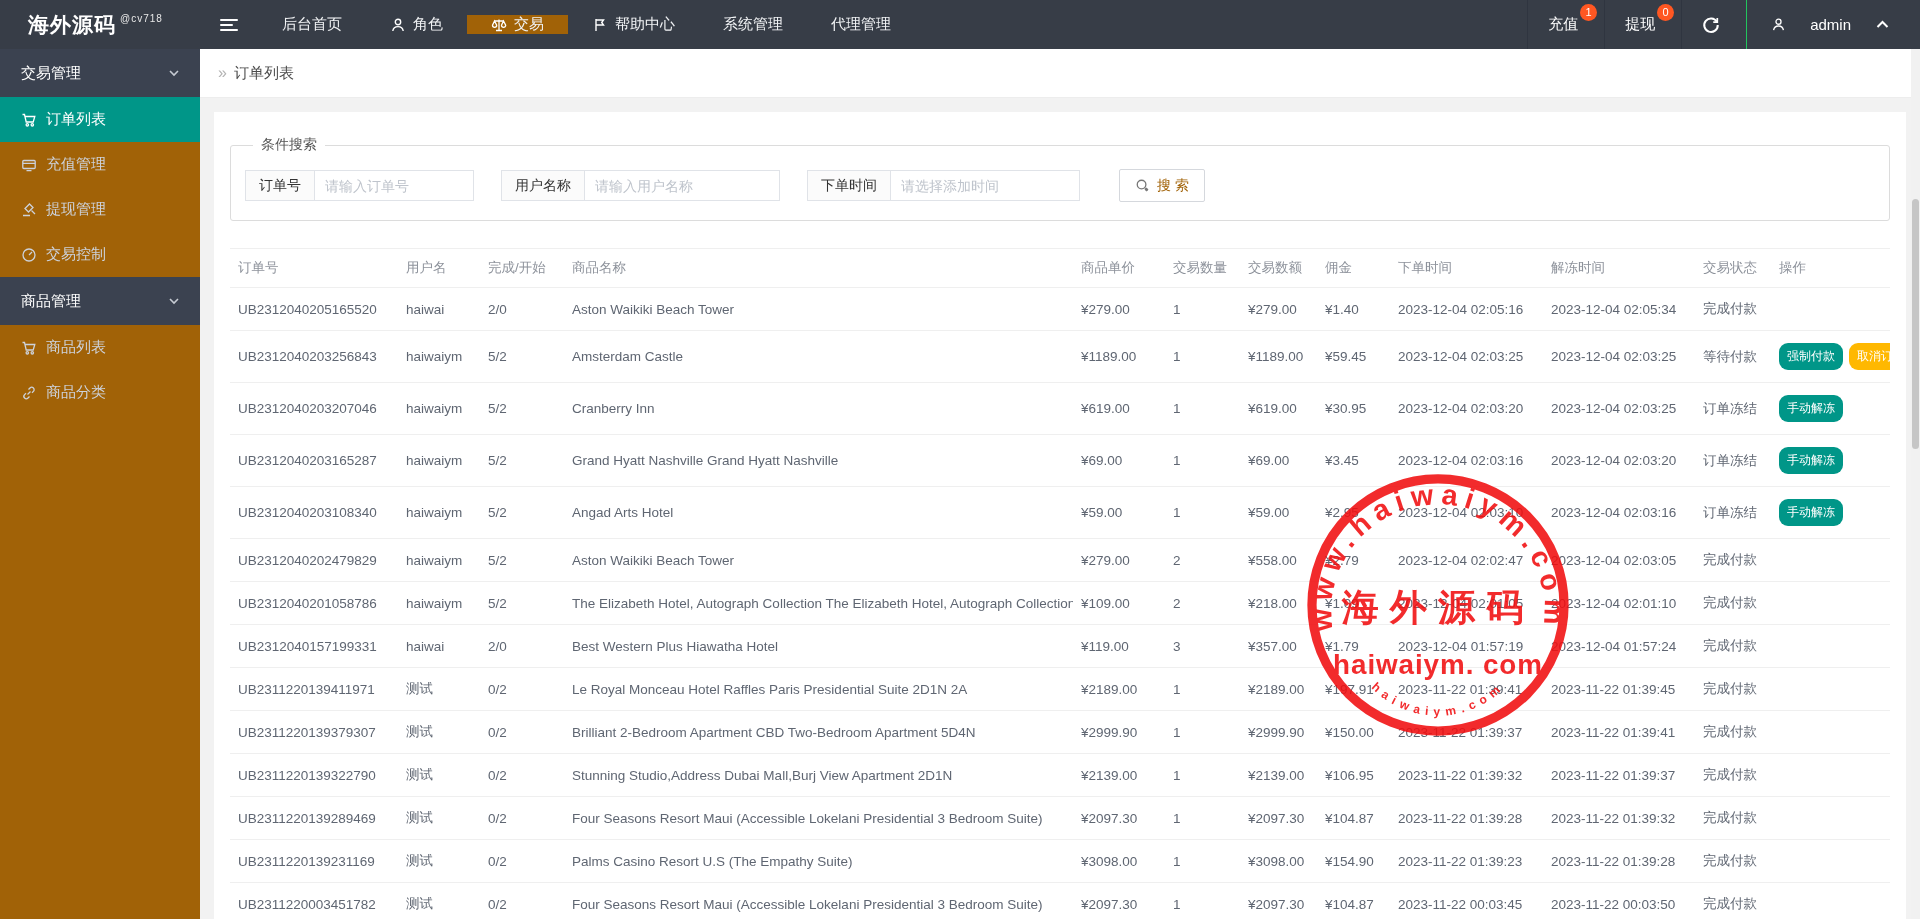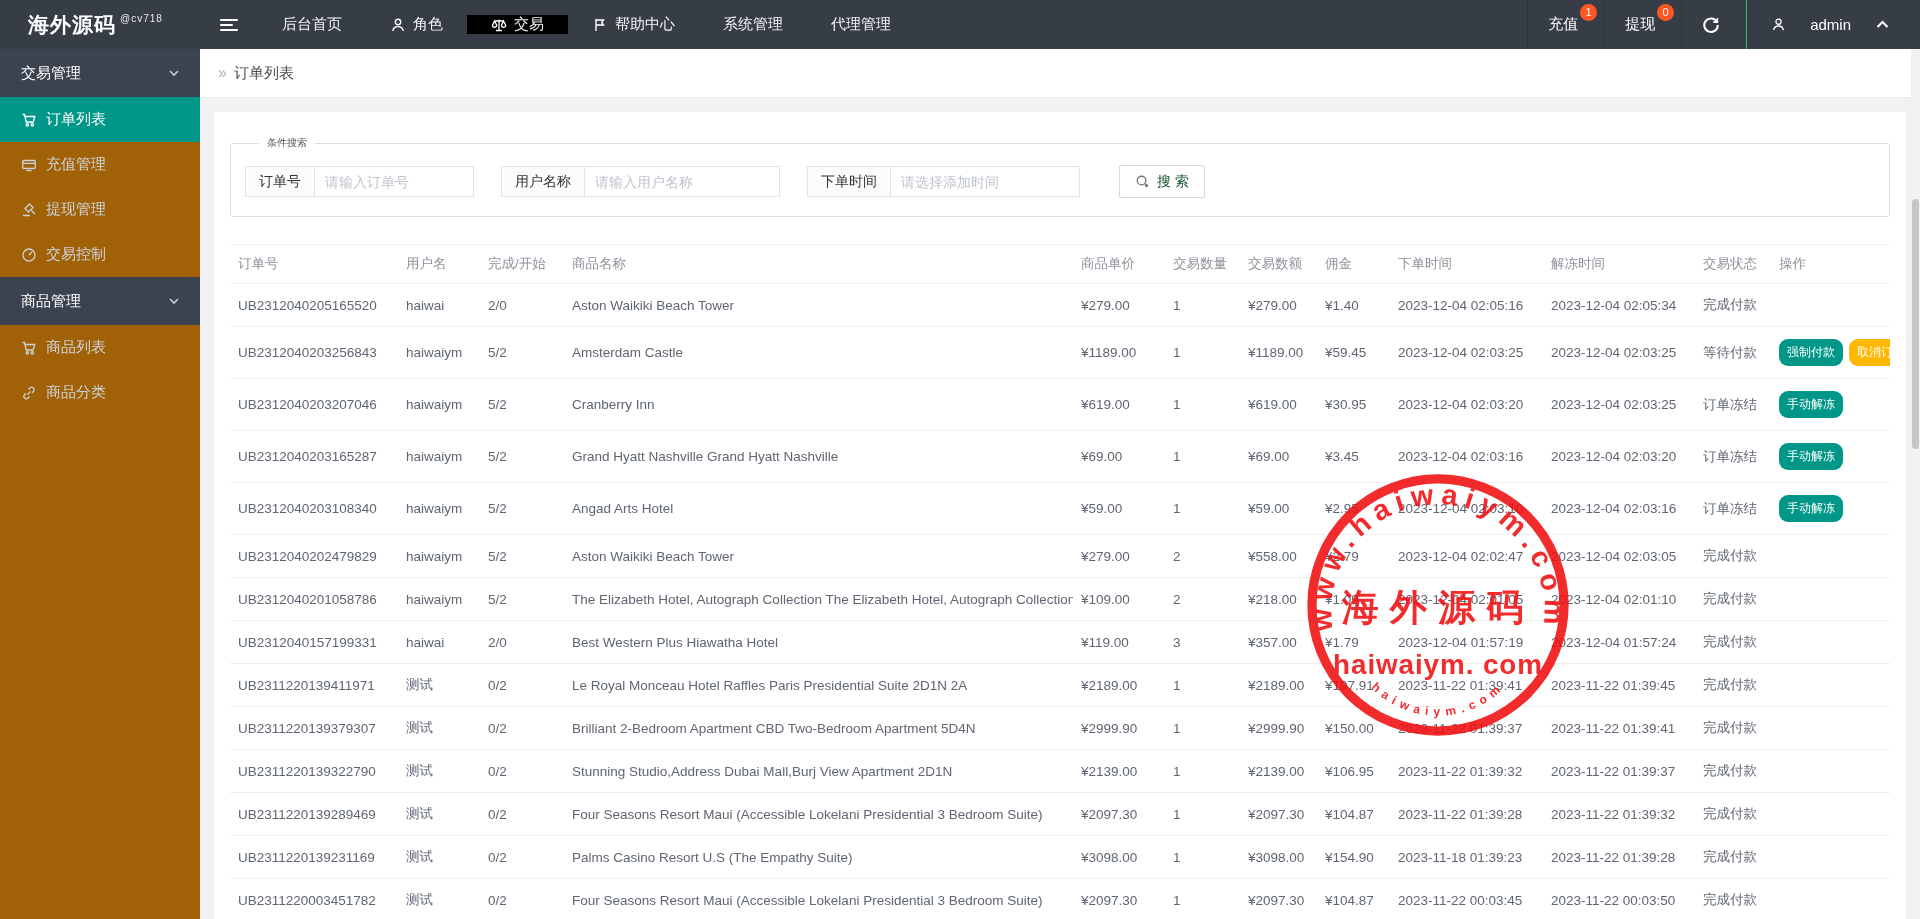--- a/index.html
+++ b/index.html
@@ -9,21 +9,21 @@
   
   .topbar{position:absolute;left:0;top:0;width:1920px;height:49px;background:#373d47;display:flex;align-items:stretch;color:#fff;z-index:100}
   .brand{width:200px;display:flex;align-items:center;padding-left:28px;font-size:21px;font-weight:bold;letter-spacing:1px}
   .brand sup{font-size:10px;font-weight:normal;margin-left:4px;transform:translateY(-6px);color:#e8e8e8}
   .hamburger{width:58px;display:flex;align-items:center;justify-content:center;cursor:pointer}
   .hamburger .bars{width:18px}
   .hamburger .bars span{display:block;height:2px;background:#fff;margin:3px 0;border-radius:1px}
   .hamburger .bars span:nth-child(2){width:13px}
   .topnav{display:flex;align-items:center}
   .topnav-item{display:flex;align-items:center;gap:7px;padding:0 24px;font-size:15px;color:#f1f3f5;cursor:pointer}
-  .topnav-item.active{background:#000000}
+  .topnav-item.active{background:#a16207}
   .topnav-item svg{width:16px;height:16px}
   .top-spacer{flex:1}
   .top-right{display:flex;align-items:stretch}
   .top-tool{position:relative;display:flex;align-items:center;padding:0 26px 0 20px;font-size:15px;border-left:1px solid #2f3540;cursor:pointer}
   .nav-badge{position:absolute;top:4px;right:7px;min-width:17px;height:17px;line-height:17px;border-radius:9px;background:#ff5722;color:#fff;font-size:11px;text-align:center;padding:0 4px}
   .top-user{display:flex;align-items:center;gap:24px;padding:0 30px 0 24px;font-size:15px;border-left:1px solid #22c55e;cursor:pointer}
   .top-user svg{width:15px;height:15px}
 
   
   .sidebar{position:absolute;left:0;top:49px;width:200px;height:870px;background:#a16207;z-index:90}
@@ -34,28 +34,28 @@
   .side-item.active{background:#009688;color:#fff}
 
   
   .main{position:absolute;left:200px;top:49px;width:1720px;height:870px}
   .breadcrumb-bar{height:49px;background:#fff;display:flex;align-items:center;padding-left:18px;border-bottom:1px solid #ededed;font-size:15px;color:#4a4a4a}
   .crumb-icon{color:#b3b3b3;font-size:16px;margin-right:7px}
   .card{background:#fff;margin:14px 14px 0 14px;height:900px;padding:20px 16px}
 
   
   fieldset.search{border:1px solid #dcdcdc;border-radius:3px;padding:15px 14px 18px 14px;margin-top:4px}
-  fieldset.search legend{font-size:10px;color:#555;padding:0 8px;margin-left:14px}
+  fieldset.search legend{font-size:14px;color:#555;padding:0 8px;margin-left:8px}
   .search-row{display:flex;align-items:center}
   .input-group{display:inline-flex;align-items:stretch;margin-right:27px}
   .input-addon{background:#fbfbfb;border:1px solid #e0e3e8;border-right:none;padding:0 13px;height:31px;line-height:29px;font-size:14px;color:#333;white-space:nowrap}
   .input-group input{border:1px solid #e0e3e8;height:31px;padding:0 10px;font-size:14px;color:#333;outline:none;font-family:Liberation Sans, sans-serif}
   .input-group input::placeholder{color:#bfc4cc}
   .w1{width:160px}.w2{width:196px}.w3{width:190px}
-  .search-btn{display:inline-flex;align-items:center;gap:7px;height:33px;padding:0 15px;background:#fff;border:1px solid #d5d8dd;border-radius:2px;font-size:14px;color:#14532d;cursor:pointer;margin-left:12px;font-family:inherit}
+  .search-btn{display:inline-flex;align-items:center;gap:7px;height:33px;padding:0 15px;background:#fff;border:1px solid #d5d8dd;border-radius:2px;font-size:14px;color:#a16207;cursor:pointer;margin-left:12px;font-family:inherit}
   .search-btn svg{width:15px;height:15px}
 
   
   table.orders{width:1660px;border-collapse:collapse;table-layout:fixed;margin-top:27px;font-size:13.5px}
   table.orders th{font-weight:normal;color:#8d929b;text-align:left;padding:10px 8px;border-top:1px solid #efefef;border-bottom:1px solid #efefef;white-space:nowrap}
   table.orders td{color:#5f6672;padding:12px 8px;border-bottom:1px solid #efefef;white-space:nowrap;overflow:hidden}
   .op-btn{border:none;color:#fff;font-size:12px;padding:5px 8px;border-radius:9px;margin-right:6px;cursor:pointer;font-family:inherit}
   .op-btn.teal{background:#009688}
   .op-btn.orange{background:#ffb800}
 
@@ -437,21 +437,21 @@
           </tr>
           <tr>
             <td>UB2311220139231169</td>
             <td>测试</td>
             <td>0/2</td>
             <td>Palms Casino Resort U.S (The Empathy Suite)</td>
             <td>¥3098.00</td>
             <td>1</td>
             <td>¥3098.00</td>
             <td>¥154.90</td>
-            <td>2023-11-18 01:39:23</td>
+            <td>2023-11-22 01:39:23</td>
             <td>2023-11-22 01:39:28</td>
             <td>完成付款</td>
             <td></td>
           </tr>
           <tr>
             <td>UB2311220003451782</td>
             <td>测试</td>
             <td>0/2</td>
             <td>Four Seasons Resort Maui (Accessible Lokelani Presidential 3 Bedroom Suite)</td>
             <td>¥2097.30</td>

